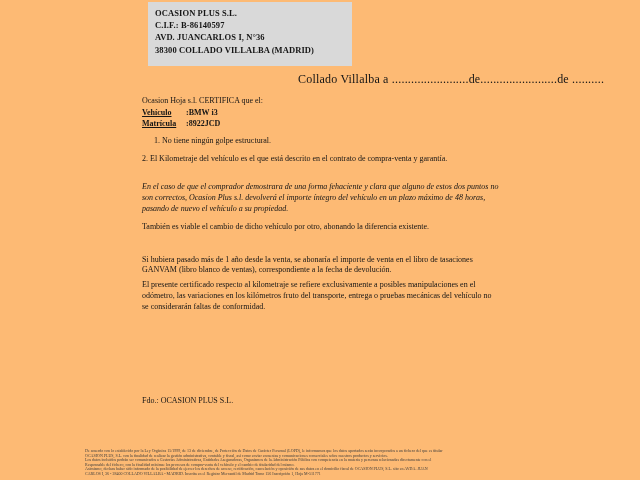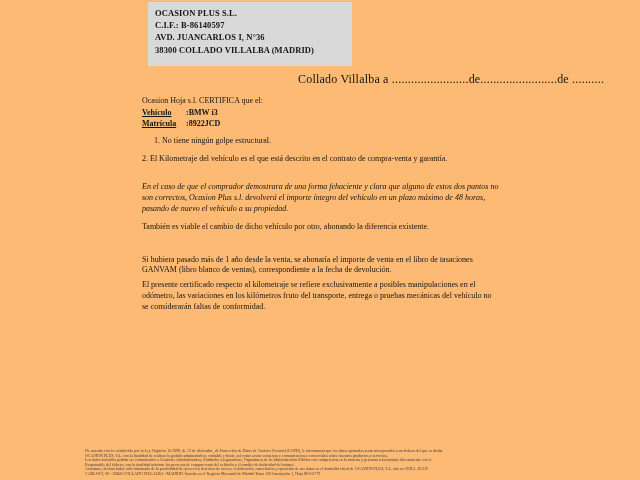--- a/index.html
+++ b/index.html
@@ -86,20 +86,21 @@
     <div class="para para1">En el caso de que el comprador demostrara de una forma fehaciente y clara que alguno de estos dos puntos no
 son correctos, Ocasion Plus s.l. devolverá el importe íntegro del vehículo en un plazo máximo de 48 horas,
 pasando de nuevo el vehículo a su propiedad.</div>
     <div class="para para2">También es viable el cambio de dicho vehículo por otro, abonando la diferencia existente.</div>
     <div class="para para3">Si hubiera pasado más de 1 año desde la venta, se abonaría el importe de venta en el libro de tasaciones
 GANVAM (libro blanco de ventas), correspondiente a la fecha de devolución.</div>
     <div class="para para4">El presente certificado respecto al kilometraje se refiere exclusivamente a posibles manipulaciones en el
 odómetro, las variaciones en los kilómetros fruto del transporte, entrega o pruebas mecánicas del vehículo no
 se considerarán faltas de conformidad.</div>
 
+    <div class="signature">Fdo.: OCASION PLUS S.L.</div>
 
   </div>
 
   <div class="footer">
     <div>De acuerdo con lo establecido por la Ley Orgánica 15/1999, de 13 de diciembre, de Protección de Datos de Carácter Personal (LOPD), le informamos que los datos aportados serán incorporados a un fichero del que es titular</div>
     <div>OCASIÓN PLUS, S.L. con la finalidad de realizar la gestión administrativa, contable y fiscal, así como enviar encuestas y comunicaciones comerciales sobre nuestros productos y servicios.</div>
     <div>Los datos incluidos podrán ser comunicados a Gestorías Administrativas, Entidades Aseguradoras, Organismos de la Administración Pública con competencia en la materia y personas relacionadas directamente con el</div>
     <div>Responsable del fichero, con la finalidad mínima: los procesos de compra-venta del vehículo y el cambio de titularidad del mismo.</div>
     <div>Asimismo, declara haber sido informado de la posibilidad de ejercer los derechos de acceso, rectificación, cancelación y oposición de sus datos en el domicilio fiscal de OCASIÓN PLUS, S.L. sito en AVDA. JUAN</div>
     <div>CARLOS I, 36 - 28400 COLLADO VILLALBA - MADRID. Inscrita en el Registro Mercantil de Madrid Tomo 156 Inscripción 1, Hoja M-511771</div>

